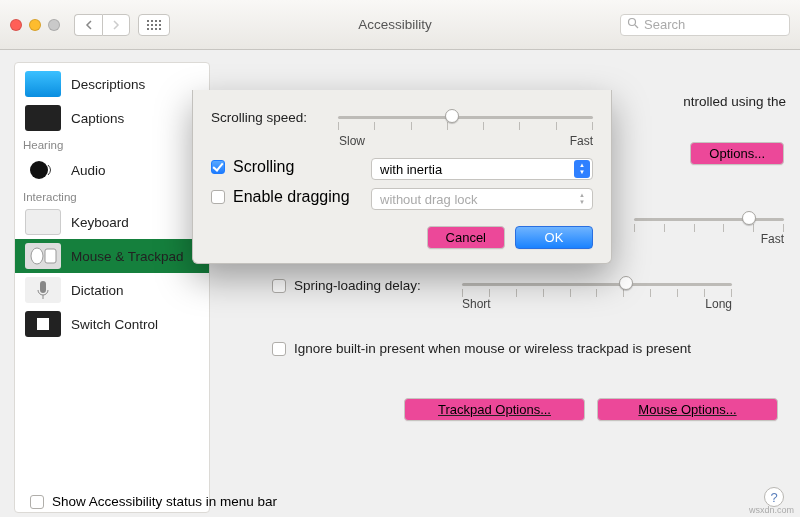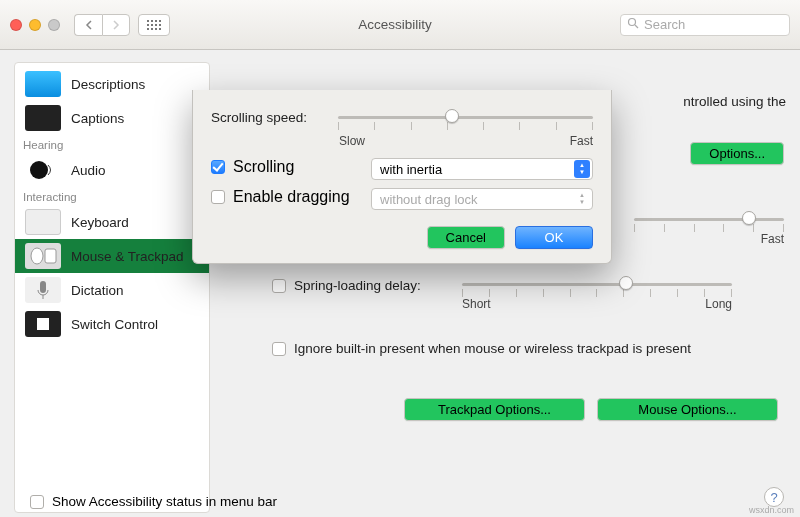--- a/index.html
+++ b/index.html
@@ -34,21 +34,21 @@
   .side-icon.cap {background:#222;}
   .side-icon.audio{background:#fff;border:none;}
   .side-icon.kb  {background:#eee;border:1px solid #ccc;}
   .side-icon.mouse{background:#ddd;}
   .side-icon.switch{background:#222;display:flex;align-items:center;justify-content:center;}
   .side-icon.dict {background:#f0f0f0;}
 
   .main { flex:1; position:relative; font-size:13.5px; color:#222; }
   .truncated { position:absolute; top:32px; right:0; }
   .options-btn { position:absolute; top:80px; right:2px; }
-  .mac-btn { background:#22c55e; border:1px solid #c6c4c0; border-radius:4px; padding:3px 18px; font-size:13px; cursor:default; box-shadow:0 1px 0 rgba(0,0,0,.03);}
+  .mac-btn { background:#ec4899; border:1px solid #c6c4c0; border-radius:4px; padding:3px 18px; font-size:13px; cursor:default; box-shadow:0 1px 0 rgba(0,0,0,.03);}
   .mac-btn.primary { background:linear-gradient(#6fb4ff,#1a82ff); color:#fff; border:1px solid #2a6fe0;}
 
   .slider-block { position:relative; margin-top:8px; }
   .slider { position:relative; height:22px; display:flex; align-items:center; }
   .slider .track { flex:1; height:3px; background:#bdbbb7; border-radius:2px; position:relative;}
   .slider .ticks { position:absolute; inset:0; display:flex; justify-content:space-between;}
   .slider .ticks span{width:1px;height:8px;background:#bdbbb7;position:relative;top:6px;}
   .slider .thumb { position:absolute; width:14px; height:14px; background:#fff; border:1px solid #a8a6a2; border-radius:50%; top:3px; box-shadow:0 1px 1px rgba(0,0,0,.2);}
   .slab { display:flex; justify-content:space-between; font-size:12px; color:#444; padding:2px 0;}
 
@@ -233,21 +233,21 @@
             <span>Long</span>
           </div>
       </div>
     </div>
 
     <div style="position:absolute;top:272px;left:48px;right:2px;" class="row">
       <div class="cb"></div>
       <span style="line-height:1.35">Ignore built-in present when mouse or wireless trackpad is present</span>
     </div>
 
-    <div style="position:absolute;top:336px;left:180px;right:2px;" class="btnrow">
+    <div style="position:absolute;top:336px;left:180px;right:2px;text-decoration:underline;" class="btnrow">
       <button class="mac-btn">Trackpad Options...</button>
       <button class="mac-btn">Mouse Options...</button>
     </div>
   </div>
 </div>
 
 <div class="bottom-row" style="left:30px;">
   <div class="cb"></div>
   <span>Show Accessibility status in menu bar</span>
 </div>

